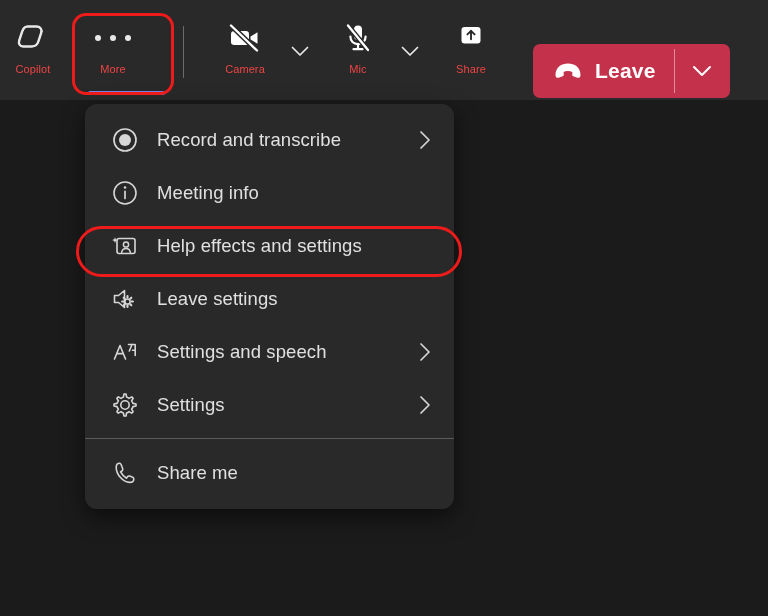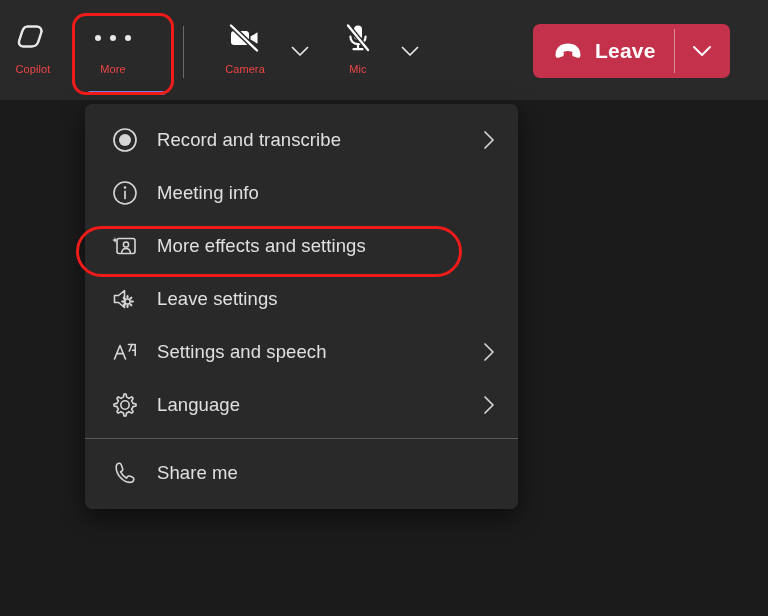--- a/index.html
+++ b/index.html
@@ -120,21 +120,21 @@
     justify-content: center;
     border-radius: 5px;
     cursor: pointer;
   }
   #caret-camera { left: 285px; }
   #caret-mic    { left: 395px; }
 
   
   #leave-group {
     position: absolute;
-    left: 533px; top: 24px;
+    left: 533px; top: 44px;
     height: 54px;
     display: flex;
     align-items: stretch;
     background: #c4314b;
     border-radius: 7px;
     overflow: hidden;
   }
   #leave-main {
     display: flex;
     align-items: center;
@@ -158,23 +158,23 @@
     display: flex;
     align-items: center;
     justify-content: center;
     cursor: pointer;
   }
 
   
   #more-menu {
     position: absolute;
     left: 85px; top: 104px;
-    width: 433px;
+    width: 369px;
     background: #292929;
-    border-radius: 7px;
+    border-radius: 12px;
     padding: 9px 0 10px 0;
     box-shadow: 0 8px 22px rgba(0,0,0,.55);
     z-index: 6;
   }
 
   .menu-item {
     position: relative;
     height: 53px;
     display: flex;
     align-items: center;
@@ -301,20 +301,32 @@
         </svg>
       </div>
       <div class="tb-label">Mic</div>
     </div>
     <div class="tb-caret" id="caret-mic">
       <svg width="18" height="11" viewBox="0 0 18 11">
         <polyline points="1.5,1.5 9,9 16.5,1.5" fill="none" stroke="#e8e8e8" stroke-width="1.7" stroke-linecap="round" stroke-linejoin="round"></polyline>
       </svg>
     </div>
 
+    <div class="tb-btn" id="btn-share">
+      <div class="tb-icon">
+        <svg width="30" height="26" viewBox="0 0 30 26">
+          <rect x="5.5" y="2" width="19" height="16.5" rx="3" fill="#ffffff"></rect>
+          <g stroke="#292929" stroke-width="1.9" stroke-linecap="round" stroke-linejoin="round" fill="none">
+            <line x1="15" y1="14.2" x2="15" y2="6"></line>
+            <polyline points="11.4,9.4 15,5.8 18.6,9.4"></polyline>
+          </g>
+        </svg>
+      </div>
+      <div class="tb-label">Share</div>
+    </div>
 
     <div id="leave-group">
       <div id="leave-main">
         <span>
           <svg width="30" height="18" viewBox="0 0 30 18">
             <path d="M2.5 13.2 C2.5 5.2 8.4 1.6 15 1.6 C21.6 1.6 27.5 5.2 27.5 13.2 C27.5 15 26 16.2 24.4 15.7 L20.9 14.6 C19.8 14.3 19.1 13.3 19.2 12.2 L19.4 10 C17.8 9.3 16.4 9.1 15 9.1 C13.6 9.1 12.2 9.3 10.6 10 L10.8 12.2 C10.9 13.3 10.2 14.3 9.1 14.6 L5.6 15.7 C4 16.2 2.5 15 2.5 13.2 Z" fill="#ffffff"></path>
           </svg>
         </span>
         <span class="ltxt">Leave</span>
       </div>
@@ -358,21 +370,21 @@
 
     <div class="menu-item">
       <span class="mi-icon">
         <svg width="30" height="26" viewBox="0 0 30 26">
           <rect x="7" y="5.5" width="18" height="15" rx="2" fill="none" stroke="#d6d6d6" stroke-width="1.6"></rect>
           <circle cx="16" cy="11.5" r="2.6" fill="none" stroke="#d6d6d6" stroke-width="1.5"></circle>
           <path d="M11.6 19.5 C12.3 16.6 14 15.6 16 15.6 C18 15.6 19.7 16.6 20.4 19.5" fill="none" stroke="#d6d6d6" stroke-width="1.5" stroke-linecap="round"></path>
           <path d="M5 4.2 L5.8 6.3 L7.9 7.1 L5.8 7.9 L5 10 L4.2 7.9 L2.1 7.1 L4.2 6.3 Z" fill="#d6d6d6"></path>
         </svg>
       </span>
-      <span class="mi-label">More effects and settings</span>
+      <span class="mi-label">Help effects and settings</span>
       <span class="mi-chevron hidden"></span>
     </div>
 
     <div class="menu-item">
       <span class="mi-icon">
         <svg width="30" height="28" viewBox="0 0 30 28">
           <path d="M14.5 5.5 L8.5 10.5 L4.5 10.5 L4.5 17.5 L8.5 17.5 L14.5 22.5 Z" fill="none" stroke="#d6d6d6" stroke-width="1.6" stroke-linejoin="round"></path>
           <g transform="translate(17.5,16.5)">
             <circle cx="0" cy="0" r="2.6" fill="none" stroke="#d6d6d6" stroke-width="1.5"></circle>
             <g stroke="#d6d6d6" stroke-width="2.1" stroke-linecap="round">
@@ -413,21 +425,21 @@
       </span>
     </div>
 
     <div class="menu-item">
       <span class="mi-icon">
         <svg width="28" height="28" viewBox="0 0 28 28">
           <circle cx="14" cy="14" r="4.2" fill="none" stroke="#d6d6d6" stroke-width="1.6"></circle>
           <path d="M14 3.4 L16 3.4 L16.6 6.4 A8 8 0 0 1 19 7.8 L21.7 6.3 L23.1 7.7 L21.6 10.4 A8 8 0 0 1 23 12.8 L26 13.4 L26 15.4 L23 16 A8 8 0 0 1 21.6 18.4 L23.1 21.1 L21.7 22.5 L19 21 A8 8 0 0 1 16.6 22.4 L16 25.4 L14 25.4 L13.4 22.4 A8 8 0 0 1 11 21 L8.3 22.5 L6.9 21.1 L8.4 18.4 A8 8 0 0 1 7 16 L4 15.4 L4 13.4 L7 12.8 A8 8 0 0 1 8.4 10.4 L6.9 7.7 L8.3 6.3 L11 7.8 A8 8 0 0 1 13.4 6.4 Z" fill="none" stroke="#d6d6d6" stroke-width="1.6" stroke-linejoin="round" transform="translate(-1,-0.4)"></path>
         </svg>
       </span>
-      <span class="mi-label">Language</span>
+      <span class="mi-label">Settings</span>
       <span class="mi-chevron">
         <svg width="12" height="20" viewBox="0 0 12 20">
           <polyline points="2,2 10,10 2,18" fill="none" stroke="#d6d6d6" stroke-width="1.7" stroke-linecap="round" stroke-linejoin="round"></polyline>
         </svg>
       </span>
     </div>
 
     <div class="menu-separator"></div>
 
     <div class="menu-item">

